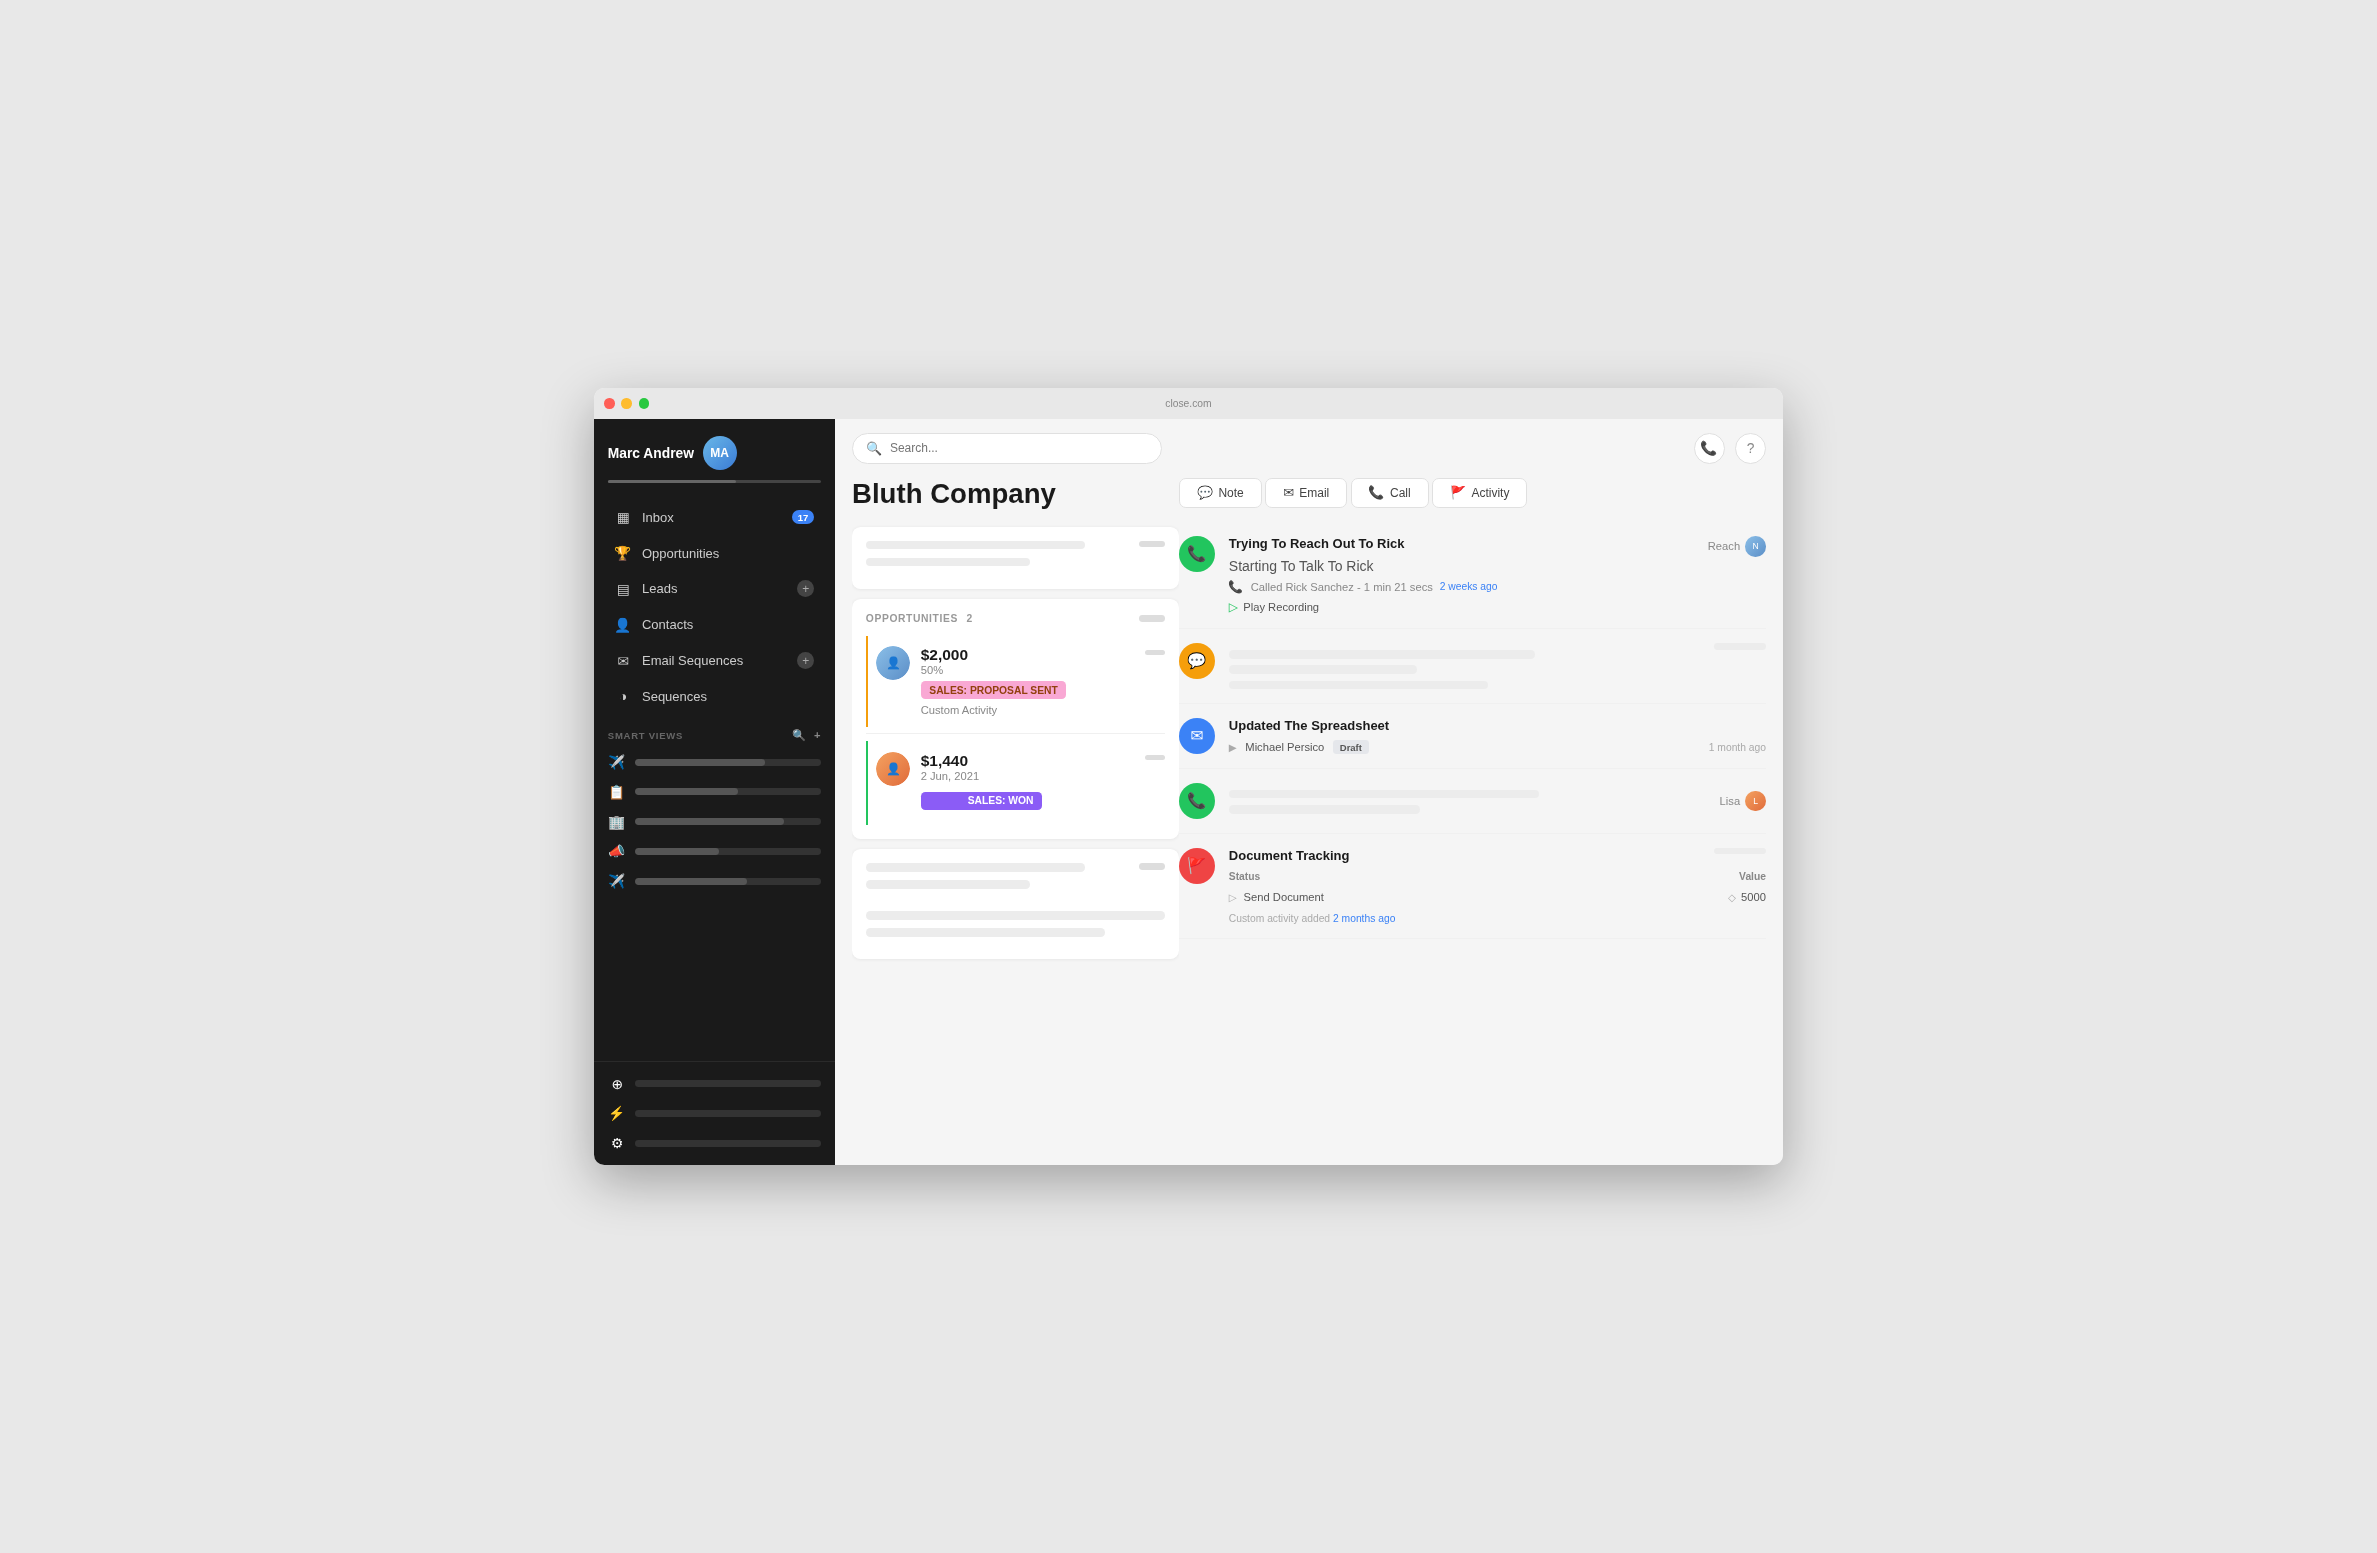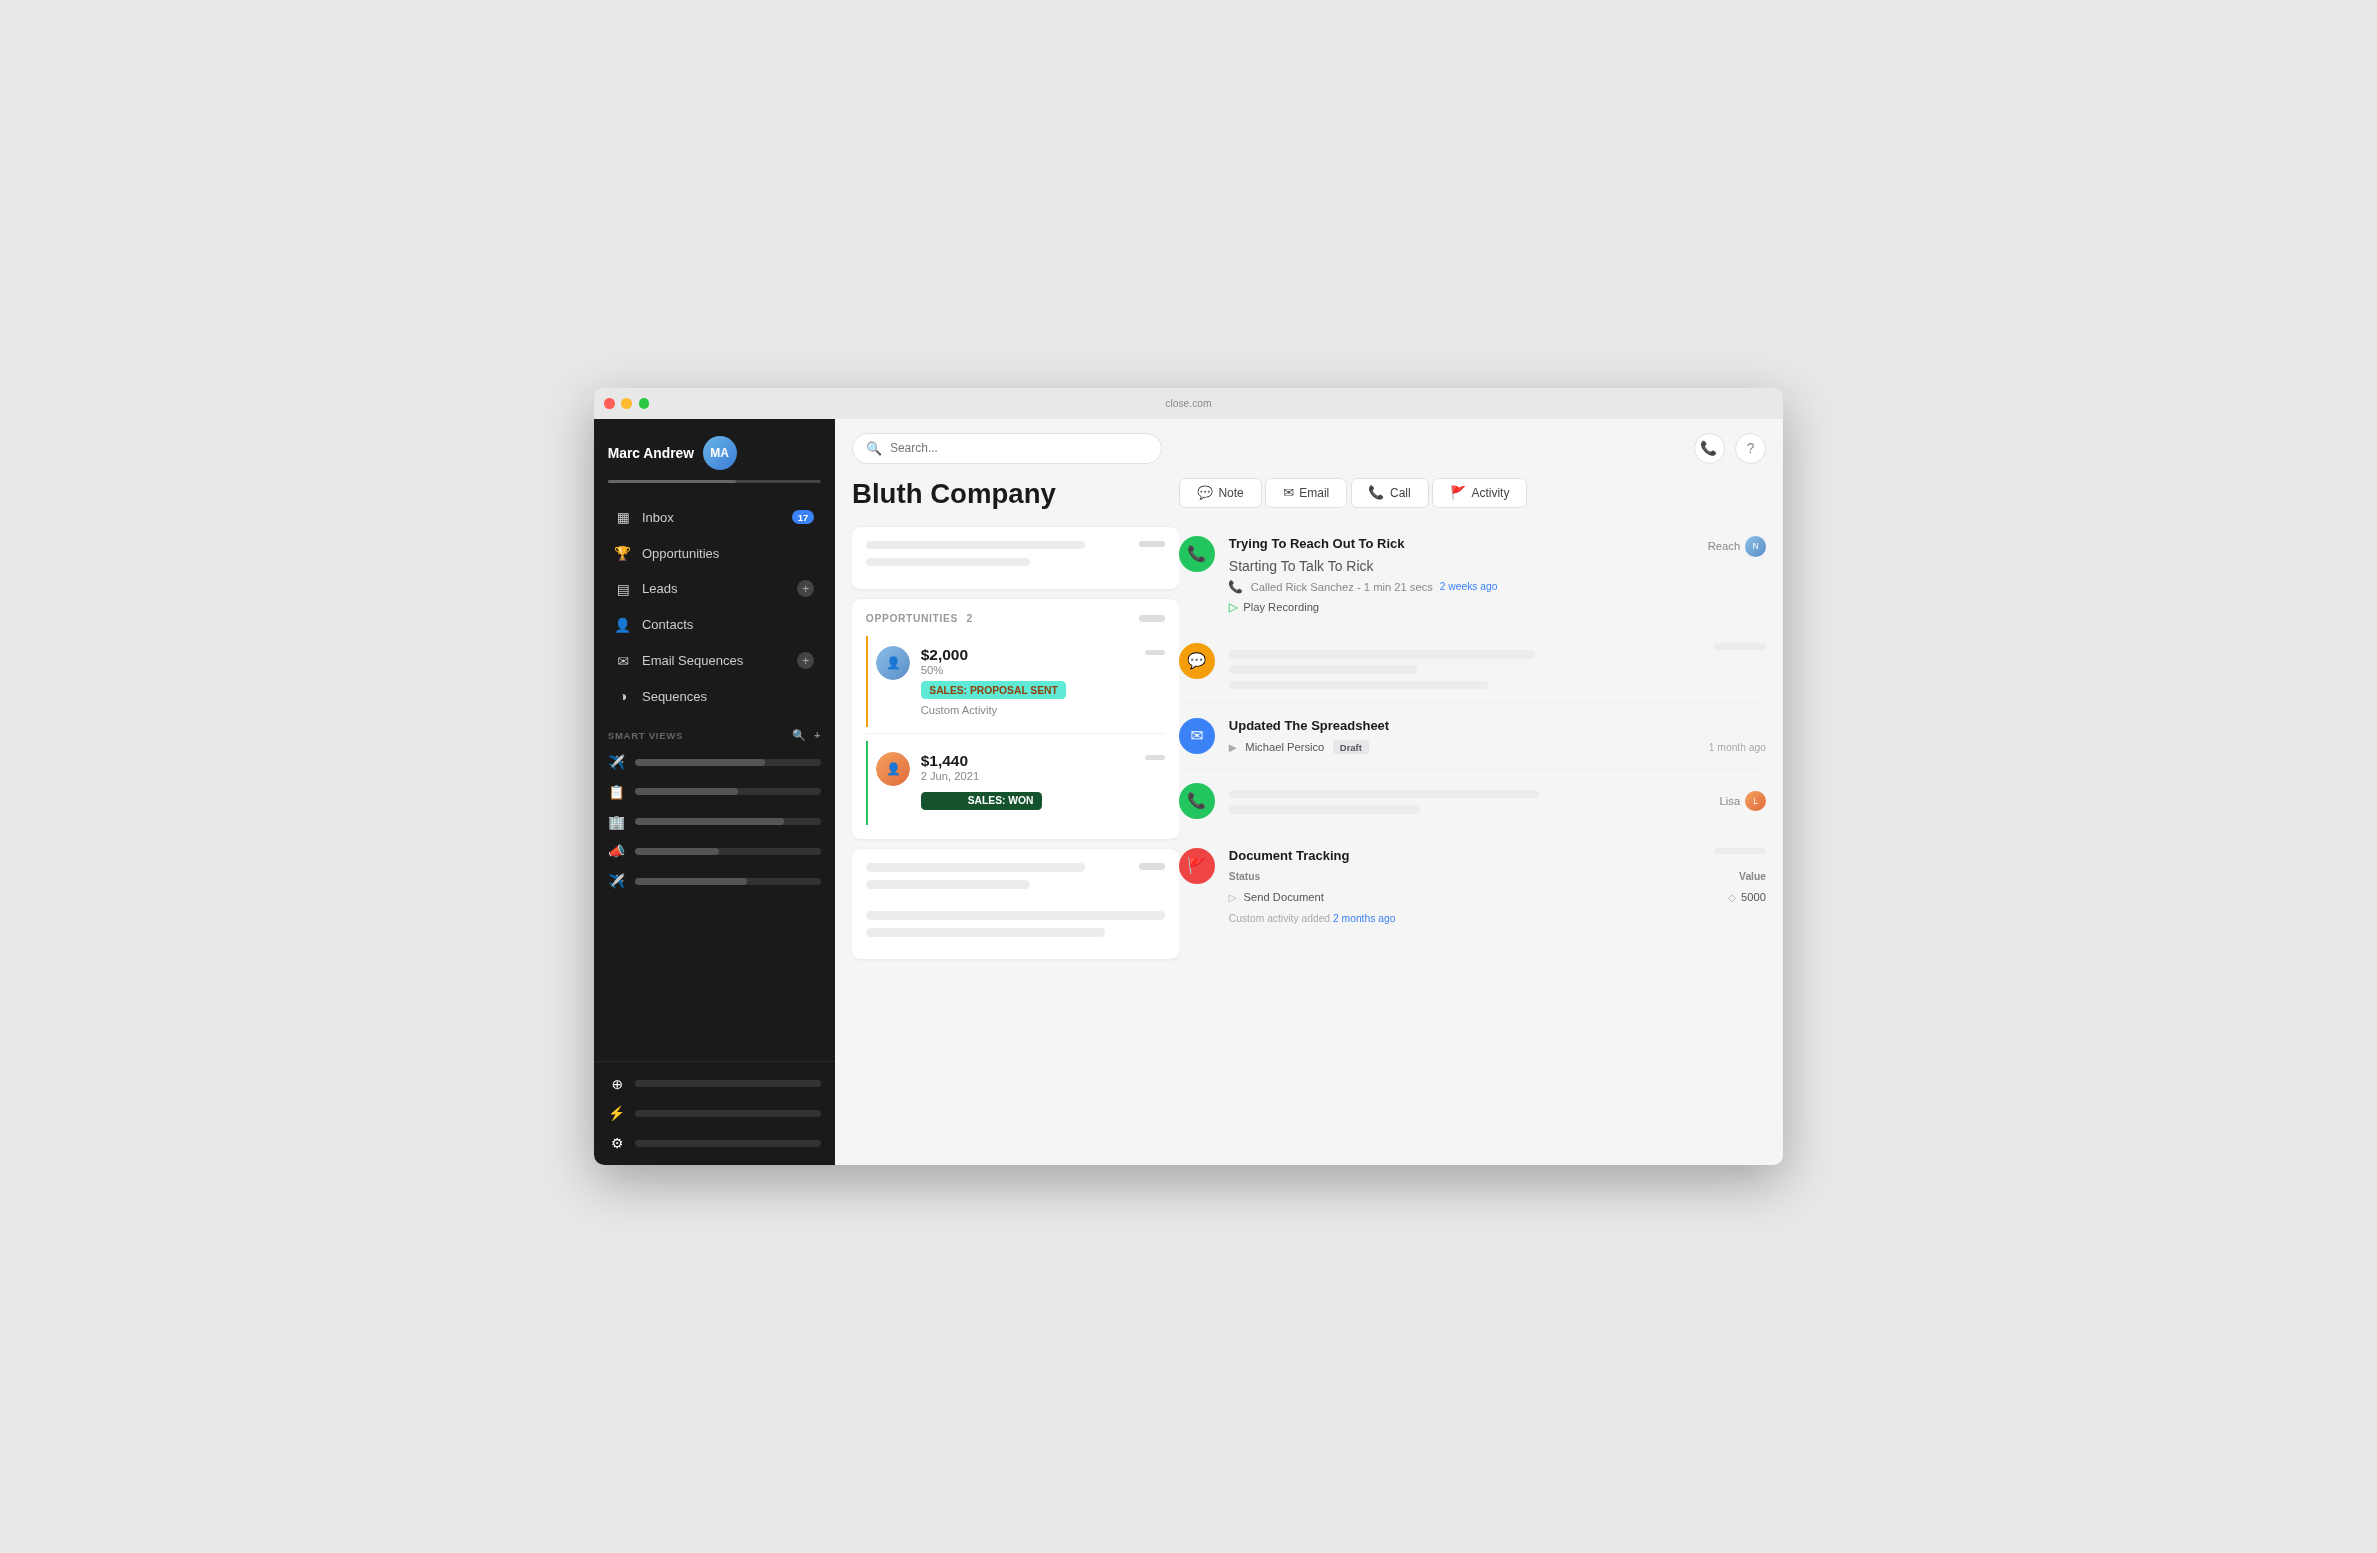--- a/index.html
+++ b/index.html
@@ -223,22 +223,22 @@
     .opp-avatar-img.male { background: linear-gradient(135deg, #8bbfe8, #5b8ec7); }
     .opp-avatar-img.female { background: linear-gradient(135deg, #f4a261, #e06b3a); }
 
     .opp-details { flex: 1; }
     .opp-amount { font-size: 15.5px; font-weight: 700; color: #1a1a1a; }
     .opp-percent { font-size: 11.2px; color: #888; }
     .opp-tag {
       display: inline-block; padding: 3.4px 8.6px; border-radius: 4.3px;
       font-size: 10.3px; font-weight: 700; margin-top: 5.2px; margin-bottom: 5.2px;
     }
-    .opp-tag.yellow { background: #5eead4; color: #92400e; }
-    .opp-tag.green { background: #14532d; color: #fff; padding-left: 47px; }
+    .opp-tag.yellow { background: #f9a8d4; color: #92400e; }
+    .opp-tag.green { background: #8b5cf6; color: #fff; padding-left: 47px; }
     .opp-activity { font-size: 11.2px; color: #888; }
 
     .opp-date { font-size: 11.2px; color: #888; margin-bottom: 5.2px; }
 
     .opp-drag { width: 20.7px; height: 5.2px; background: #ddd; border-radius: 2.6px; margin-left: auto; margin-top: 3.4px; }
 
     
     .right-panel {
       flex: 1;
       display: flex;

